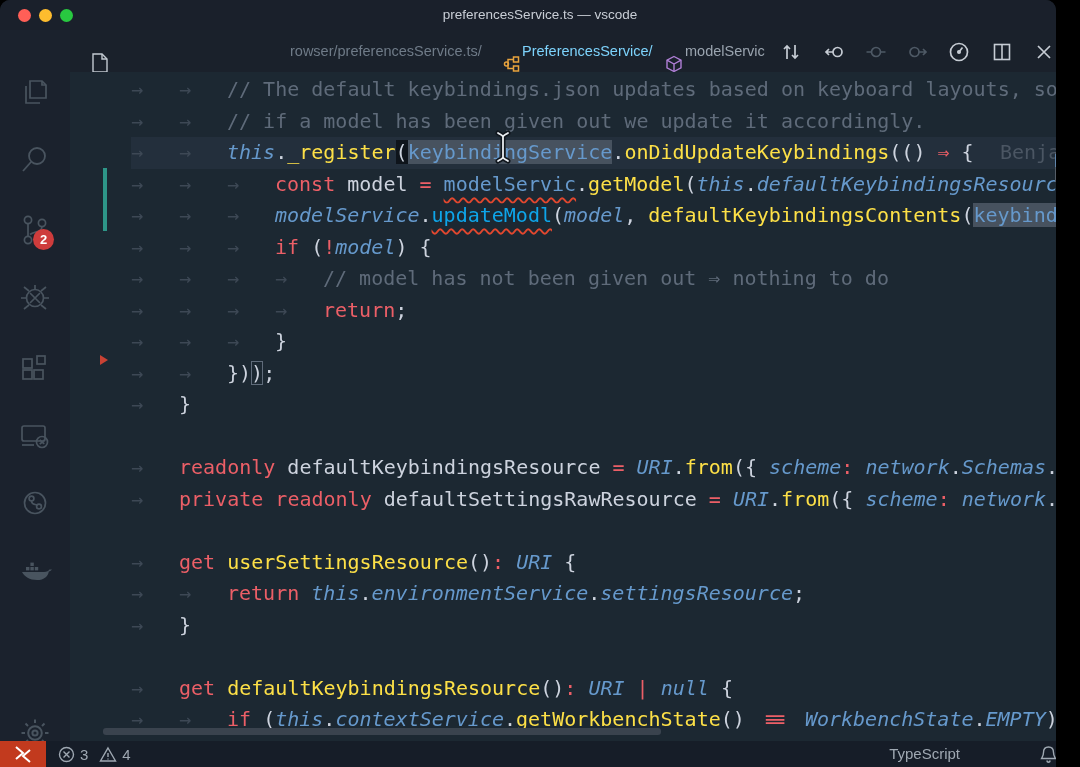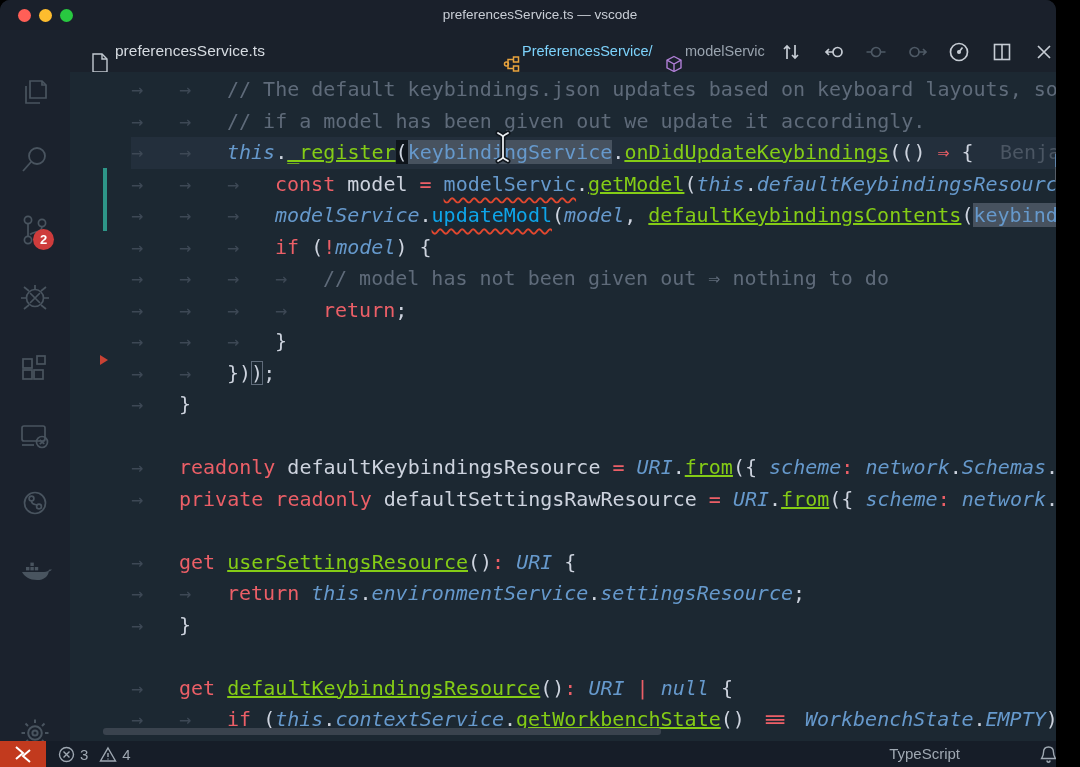--- a/index.html
+++ b/index.html
@@ -34,21 +34,21 @@
   .ab5{top:321px;} .ab6{top:389px;} .ab7{top:456px;} .ab8{top:525px;} .ab9{top:686px;}
   .scm-badge{position:absolute;left:33px;top:199px;width:21px;height:21px;border-radius:50%;
              background:#CE3C3C;color:#fff;font-size:13px;font-weight:bold;text-align:center;line-height:21px;}
   
   .editor{position:absolute;left:70px;top:72px;width:1010px;height:669px;background:#1C2832;overflow:hidden;}
   .code{position:absolute;left:0;top:0;width:100%;height:100%;padding:2px 0 0 61px;overflow:hidden;
         font-family:"DejaVu Sans Mono",monospace;font-size:20px;}
   .line{white-space:pre;height:31.5px;line-height:31.5px;min-width:100%;display:block;}
   .line.hl{background:#232F3C;}
   .tab{display:inline-block;width:48px;color:#3D4855;}
-  .cm{color:#5F6B7A;} .kw{color:#EC5F67;} .id{color:#6699CC;font-style:italic;} .fn{color:#84cc16;text-decoration:underline;} .pl{color:#CDD3DE;}
+  .cm{color:#5F6B7A;} .kw{color:#EC5F67;} .id{color:#6699CC;font-style:italic;} .fn{color:#fde047;} .pl{color:#CDD3DE;}
   .sel{color:#6699CC;background:#47525F;}
   .errid,.errfn{text-decoration:underline wavy #E2472E 2px;text-underline-offset:6px;}
   .errid{color:#6699CC;} .errfn{color:#0ea5e9;}
   .bm{color:#CDD3DE;background:#0E141B;}
   .bx{color:#CDD3DE;box-shadow:inset 0 0 0 1px #5F6B7A;}
   .eq{color:#EC5F67;display:inline-block;width:36px;text-align:center;transform:scaleX(1.8);}
   .blame{position:absolute;left:930px;top:65px;height:31.5px;line-height:31.5px;color:#4B5663;
          font-family:"DejaVu Sans Mono",monospace;font-size:20px;}
   .modbar{position:absolute;left:33px;top:96px;width:4px;height:63px;background:#2E9688;}
   .gutter-arrow{position:absolute;left:30px;top:283px;width:0;height:0;
@@ -139,21 +139,21 @@
       <path d="M17 7 V3.5 M17 27 V30.5 M27 17 H30.5 M7 17 H3.5 M24 10 L26.5 7.5 M10 24 L7.5 26.5 M24 24 L26.5 26.5 M10 10 L7.5 7.5"></path>
     </svg>
     <div class="scm-badge">2</div>
   </div>
 
   <div class="tabbar">
     <svg class="item fileicon" width="16" height="20" viewBox="0 0 16 20" fill="none" stroke="#C3CAD2" stroke-width="1.4" style="top:12px;">
       <path d="M1 1 h9 l5 5 v13 h-14 z"></path>
         <path d="M10 1 v5 h5"></path>
     </svg>
-    <div class="item fname">preferencesService.ts</div>
+    <div class="item fpath">rowser/preferencesService.ts/</div>
     <svg class="item bc-class-ic" width="17" height="17" viewBox="0 0 17 17" fill="none" stroke="#E8A33D" stroke-width="1.5" style="top:13px;">
       <rect x="10.5" y="1.5" width="5" height="5"></rect>
         <rect x="10.5" y="10.5" width="5" height="5"></rect>
       <path d="M10.5 4 H5 V13 h5.5"></path>
         <circle cx="3.5" cy="8.5" r="2"></circle>
     </svg>
     <div class="item bc-class">PreferencesService/</div>
     <svg class="item bc-ctor-ic" width="18" height="18" viewBox="0 0 18 18" fill="none" stroke="#B07FD6" stroke-width="1.4" style="top:13px;">
       <path d="M9 1.5 L16 5.2 V12.8 L9 16.5 L2 12.8 V5.2 Z"></path>
         <path d="M2 5.2 L9 9 L16 5.2 M9 9 V16.5"></path>

